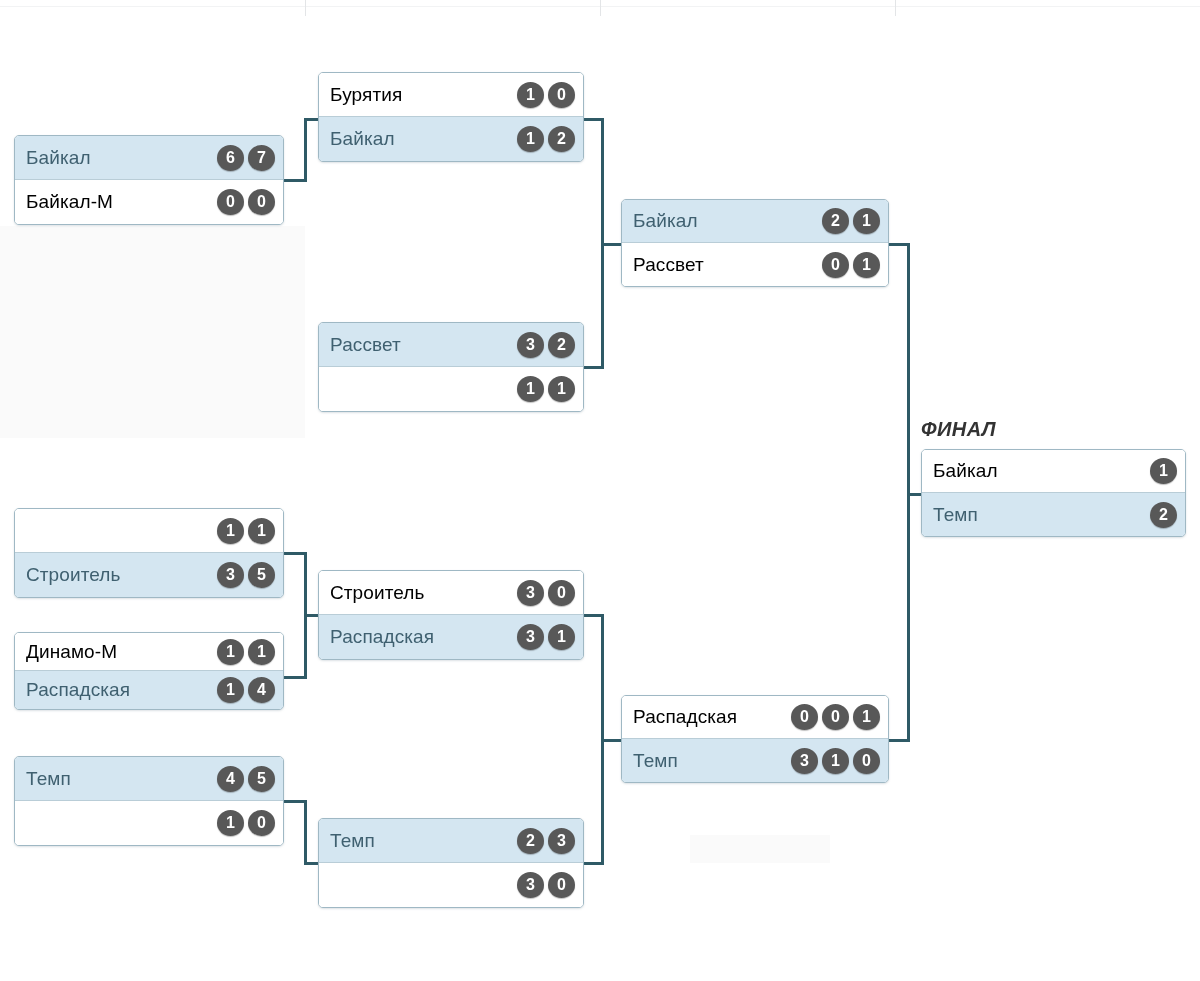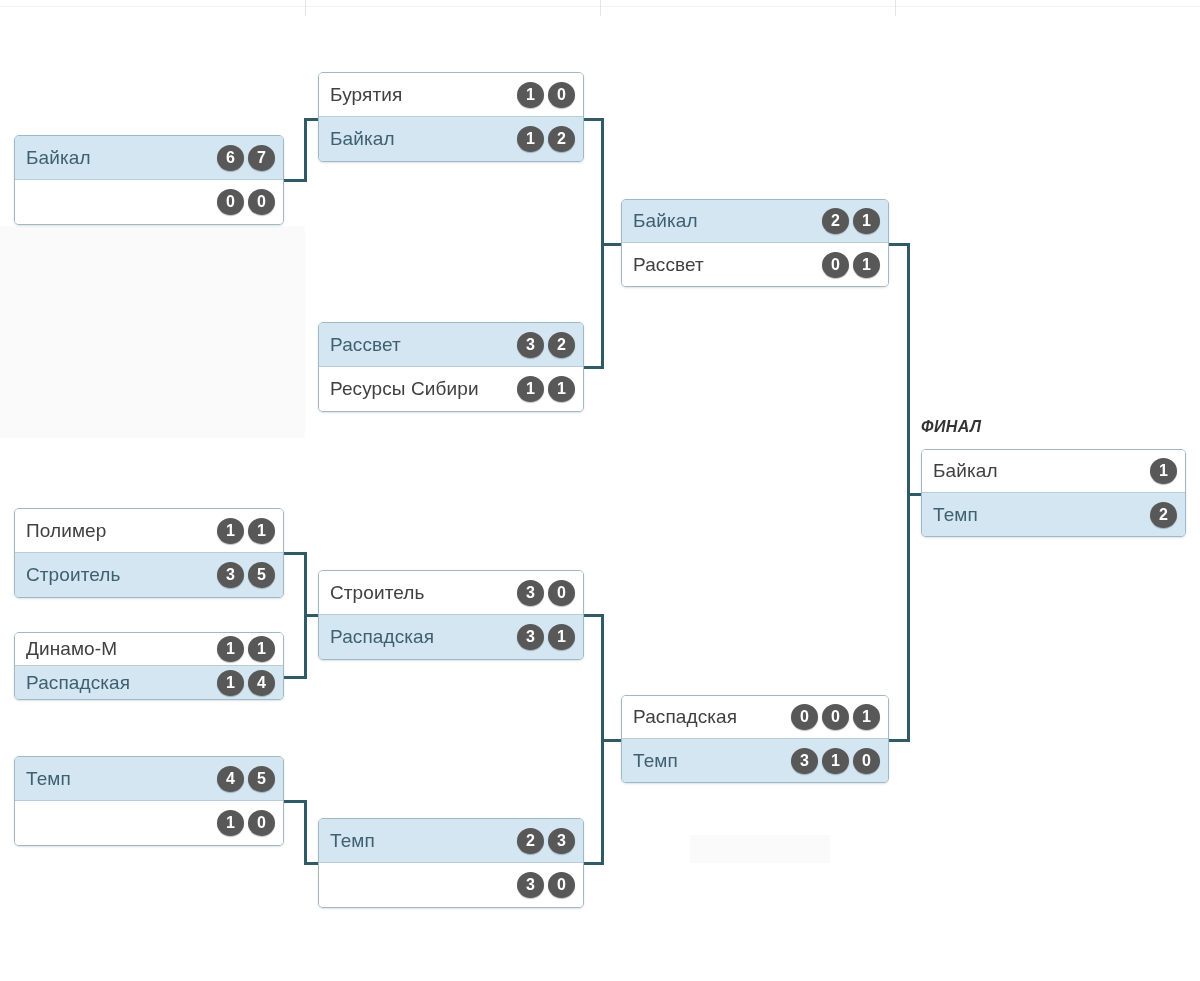--- a/index.html
+++ b/index.html
@@ -42,21 +42,21 @@
     height:50%;
     display:flex;
     align-items:center;
     background:#ffffff;
     padding-left:11px;
   }
   .match .row:first-child{border-bottom:1px solid #b9cdd7;}
   .row.win{background:#d4e6f1;}
   .row .tname{
     font-size:19px;
-    color:#404040;
+    color:#000000;
     white-space:nowrap;
     overflow:hidden;
     letter-spacing:.1px;
     flex:1 1 auto;
   }
   .row.win .tname{color:#3f6070;}
 
   .scores{
     position:absolute;
     right:8px;top:50%;
@@ -73,21 +73,21 @@
     font-size:16px;
     font-weight:bold;
     display:flex;align-items:center;justify-content:center;
     box-shadow:0 1px 1px rgba(0,0,0,.25);
     line-height:1;
   }
 
   
   .final-label{
     position:absolute;
-    font-size:16px;
+    font-size:20px;
     font-weight:bold;
     font-style:italic;
     color:#333333;
     letter-spacing:.4px;
     white-space:nowrap;
   }
 </style>
 </head>
 <body>
 
@@ -139,45 +139,45 @@
 
   <div class="match" style="left:14px;top:135px;width:270px;height:90px;">
     <div class="row win">
       <span class="tname">Байкал</span>
       <span class="scores">
           <span class="badge">6</span>
           <span class="badge">7</span>
         </span>
     </div>
     <div class="row">
+      <span class="tname">Байкал-М</span>
       <span class="scores">
           <span class="badge">0</span>
           <span class="badge">0</span>
         </span>
     </div>
   </div>
 
   <div class="match" style="left:14px;top:508px;width:270px;height:90px;">
     <div class="row">
-      <span class="tname">Полимер</span>
       <span class="scores">
           <span class="badge">1</span>
           <span class="badge">1</span>
         </span>
     </div>
     <div class="row win">
       <span class="tname">Строитель</span>
       <span class="scores">
           <span class="badge">3</span>
           <span class="badge">5</span>
         </span>
     </div>
   </div>
 
-  <div class="match" style="left:14px;top:632px;width:270px;height:68px;">
+  <div class="match" style="left:14px;top:632px;width:270px;height:78px;">
     <div class="row">
       <span class="tname">Динамо-М</span>
       <span class="scores">
           <span class="badge">1</span>
           <span class="badge">1</span>
         </span>
     </div>
     <div class="row win">
       <span class="tname">Распадская</span>
       <span class="scores">
@@ -222,21 +222,20 @@
 
   <div class="match" style="left:318px;top:322px;width:266px;height:90px;">
     <div class="row win">
       <span class="tname">Рассвет</span>
       <span class="scores">
           <span class="badge">3</span>
           <span class="badge">2</span>
         </span>
     </div>
     <div class="row">
-      <span class="tname">Ресурсы Сибири</span>
       <span class="scores">
           <span class="badge">1</span>
           <span class="badge">1</span>
         </span>
     </div>
   </div>
 
   <div class="match" style="left:318px;top:570px;width:266px;height:90px;">
     <div class="row">
       <span class="tname">Строитель</span>

